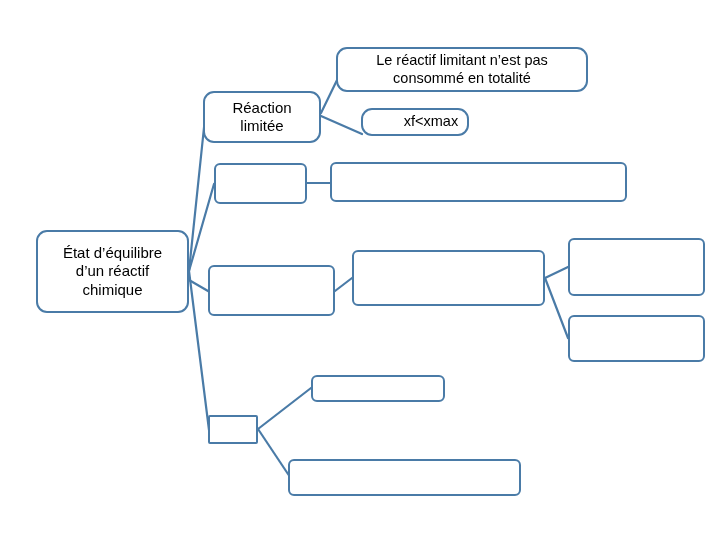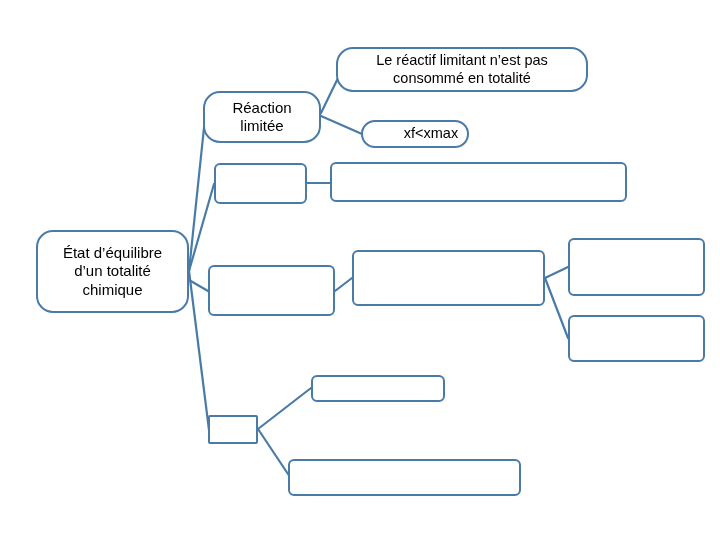--- a/index.html
+++ b/index.html
@@ -22,21 +22,21 @@
     left: 0;
     top: 0;
     width: 720px;
     height: 540px;
     pointer-events: none;
   }
   .node {
     position: absolute;
     box-sizing: border-box;
     border: 2px solid #4a7ba7;
-    border-radius: 17px;
+    border-radius: 11px;
     background: #ffffff;
     display: flex;
     align-items: center;
     justify-content: center;
     text-align: center;
     color: #000000;
     line-height: 1.22;
     font-size: 15px;
     padding: 2px 4px;
     z-index: 2;
@@ -66,32 +66,32 @@
       <polyline points="307,183 330,183" fill="none" stroke="#4a7ba7" stroke-width="2.2" stroke-linecap="round" stroke-linejoin="round"></polyline>
       <polyline points="335,291 352,278" fill="none" stroke="#4a7ba7" stroke-width="2.2" stroke-linecap="round" stroke-linejoin="round"></polyline>
       <polyline points="545,278 568,267" fill="none" stroke="#4a7ba7" stroke-width="2.2" stroke-linecap="round" stroke-linejoin="round"></polyline>
       <polyline points="545,278 568,338" fill="none" stroke="#4a7ba7" stroke-width="2.2" stroke-linecap="round" stroke-linejoin="round"></polyline>
       <polyline points="258,429 311,388" fill="none" stroke="#4a7ba7" stroke-width="2.2" stroke-linecap="round" stroke-linejoin="round"></polyline>
       <polyline points="258,429 290,477" fill="none" stroke="#4a7ba7" stroke-width="2.2" stroke-linecap="round" stroke-linejoin="round"></polyline>
     </svg>
   <div id="nodes-layer">
       <div class="node" style="left: 36px; top: 230px; width: 153px; height: 83px; font-size: 15px; border-color: rgb(74, 123, 167); color: rgb(0, 0, 0); background: rgb(255, 255, 255);">
         <span class="txt">État d’équilibre
-d’un totalité
+d’un réactif
 chimique</span>
       </div>
       <div class="node" style="left: 203px; top: 91px; width: 118px; height: 52px; font-size: 15px; border-color: rgb(74, 123, 167); color: rgb(0, 0, 0); background: rgb(255, 255, 255);">
         <span class="txt">Réaction
 limitée</span>
       </div>
       <div class="node" style="left: 336px; top: 47px; width: 252px; height: 45px; font-size: 14.5px; border-color: rgb(74, 123, 167); color: rgb(0, 0, 0); background: rgb(255, 255, 255);">
         <span class="txt">Le réactif limitant n’est pas
 consommé en totalité</span>
       </div>
-      <div class="node" style="left: 361px; top: 120px; width: 108px; height: 28px; font-size: 14.5px; border-color: rgb(74, 123, 167); color: rgb(0, 0, 0); background: rgb(255, 255, 255); padding-left: 36px;">
+      <div class="node" style="left: 361px; top: 108px; width: 108px; height: 28px; font-size: 14.5px; border-color: rgb(74, 123, 167); color: rgb(0, 0, 0); background: rgb(255, 255, 255); padding-left: 36px;">
         <span class="txt">xf&lt;xmax</span>
       </div>
       <div class="node empty" style="left: 214px; top: 163px; width: 93px; height: 41px; font-size: 14px; border-color: rgb(74, 123, 167); color: rgb(0, 0, 0); background: rgb(255, 255, 255);">
         <span class="txt"></span>
       </div>
       <div class="node empty" style="left: 330px; top: 162px; width: 297px; height: 40px; font-size: 14px; border-color: rgb(74, 123, 167); color: rgb(0, 0, 0); background: rgb(255, 255, 255);">
         <span class="txt"></span>
       </div>
       <div class="node empty" style="left: 208px; top: 265px; width: 127px; height: 51px; font-size: 14px; border-color: rgb(74, 123, 167); color: rgb(0, 0, 0); background: rgb(255, 255, 255);">
         <span class="txt"></span>

